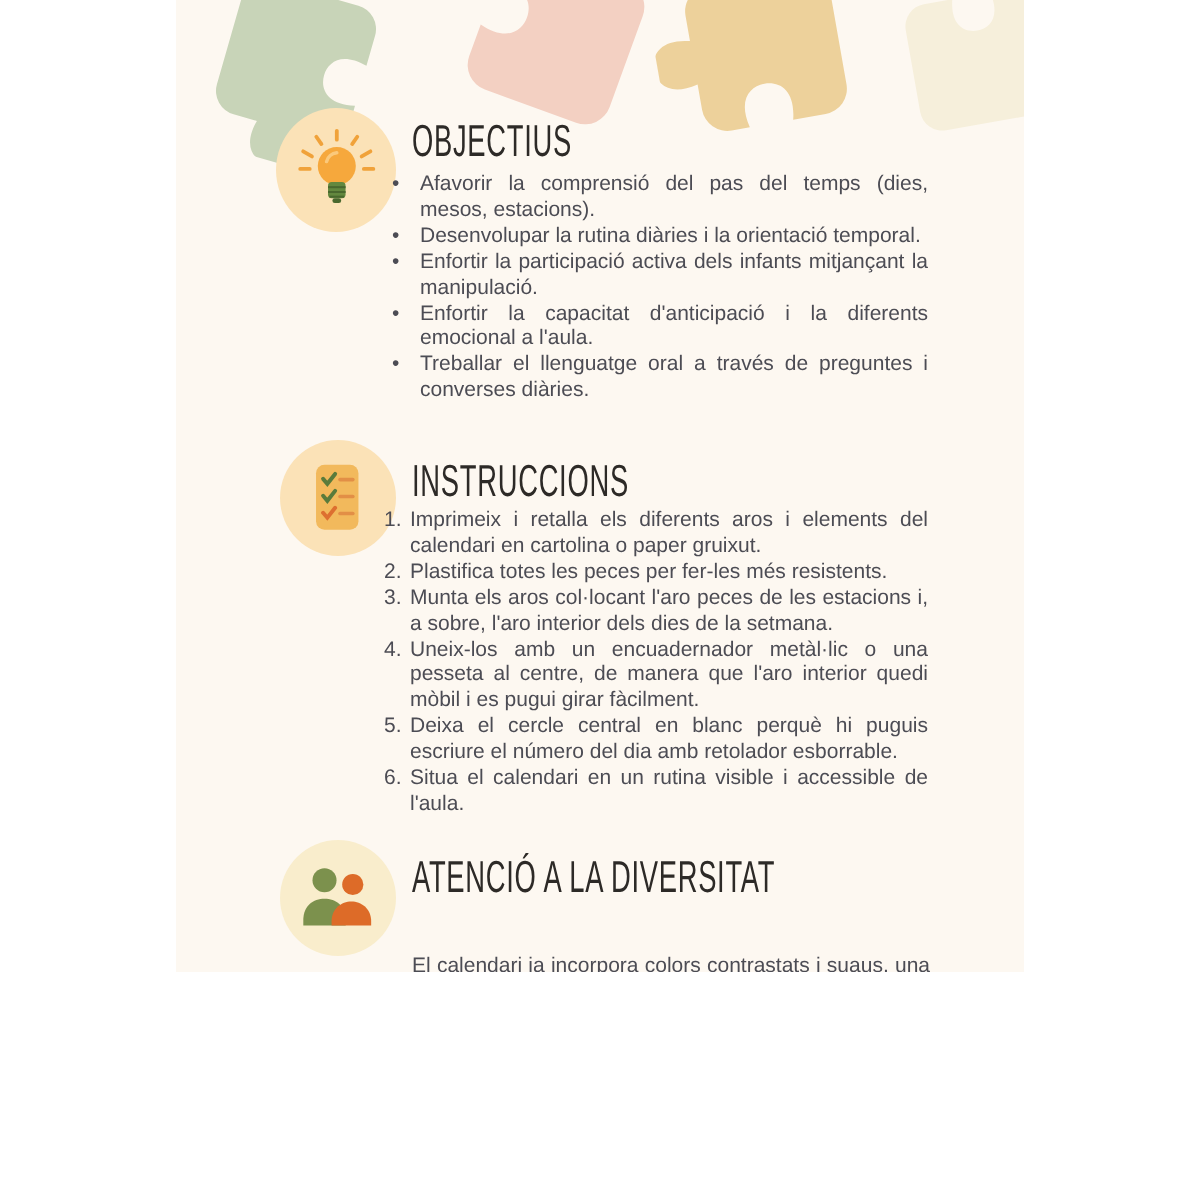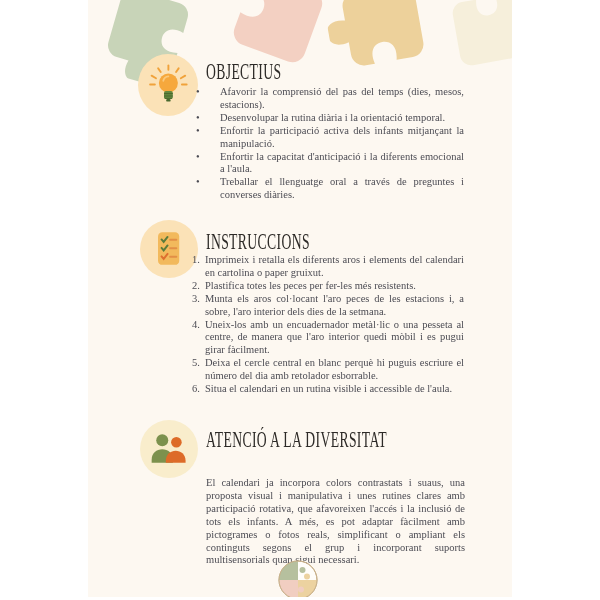--- a/index.html
+++ b/index.html
@@ -1,19 +1,19 @@
 <!DOCTYPE html>
 <html><head>
 <meta charset="utf-8">
 <style>
   * { margin:0; padding:0; box-sizing:border-box; }
   html,body { width:600px; height:600px; background:#ffffff; overflow:hidden;
               font-family:"Liberation Sans", sans-serif; }
-  .page { position:absolute; left:88px; top:0; width:424px; height:597px;
-          background:#fdf8f1; overflow:hidden;font-family:Liberation Serif, serif; }
+  .page { position:absolute; left:88px; top:0; width:424px; height:486px;
+          background:#fdf8f1; overflow:hidden; }
 
   
   .puzzle { position:absolute; }
   .puzzle svg { display:block; width:100%; height:100%; }
   .pz-green { left:8px;  top:-22px; width:104px; height:104px; transform:rotate(16deg); }
   .pz-pink  { left:134px; top:-38px; width:112px; height:112px; transform:rotate(200deg); }
   .pz-gold  { left:240px; top:-30px; width:110px; height:110px; transform:rotate(80deg); }
   .pz-cream { left:352px; top:-18px; width:96px;  height:96px;  transform:rotate(-100deg); }
 
   
@@ -30,21 +30,21 @@
   .t-objectius   { top:59px; }
   .t-instruccions{ top:229px; }
   .t-diversitat  { top:427px; }
 
   
   .body-text { color:#4c4c54; font-size:10.5px; line-height:12.9px; }
 
   ul.bullets { position:absolute; left:108px; top:86px; width:268px; list-style:none; }
   ul.bullets li { display:flex; }
   ul.bullets .li-marker { flex:none; width:14px; text-align:left; font-size:10.5px; line-height:12.9px; color:#4c4c54; }
-  ul.bullets .li-text { flex:1; text-align:justify;margin-left:10px; }
+  ul.bullets .li-text { flex:1; text-align:justify; }
 
   ol.steps { position:absolute; left:104px; top:254px; width:272px; list-style:none; }
   ol.steps li { display:flex; }
   ol.steps .li-marker { flex:none; width:13px; font-size:10.5px; line-height:12.9px; color:#4c4c54; }
   ol.steps .li-text { flex:1; text-align:justify; }
 
   .paragraph { position:absolute; left:118px; top:477px; width:259px; text-align:justify; }
 
   
   .logo { position:absolute; left:190px; top:560px; width:40px; height:40px; }
@@ -99,21 +99,21 @@
     </svg>
   </div>
   <div class="section-title t-objectius">OBJECTIUS</div>
   <ul class="bullets body-text">
       <li>
       <span class="li-marker">•</span>
       <span class="li-text">Afavorir la comprensió del pas del temps (dies, mesos, estacions).</span>
     </li>
       <li>
       <span class="li-marker">•</span>
-      <span class="li-text">Desenvolupar la rutina diària i la orientació temporal.</span>
+      <span class="li-text">Desenvolupar la rutina diàries i la orientació temporal.</span>
     </li>
       <li>
       <span class="li-marker">•</span>
       <span class="li-text">Enfortir la participació activa dels infants mitjançant la manipulació.</span>
     </li>
       <li>
       <span class="li-marker">•</span>
       <span class="li-text">Enfortir la capacitat d'anticipació i la diferents emocional a l'aula.</span>
     </li>
       <li>

